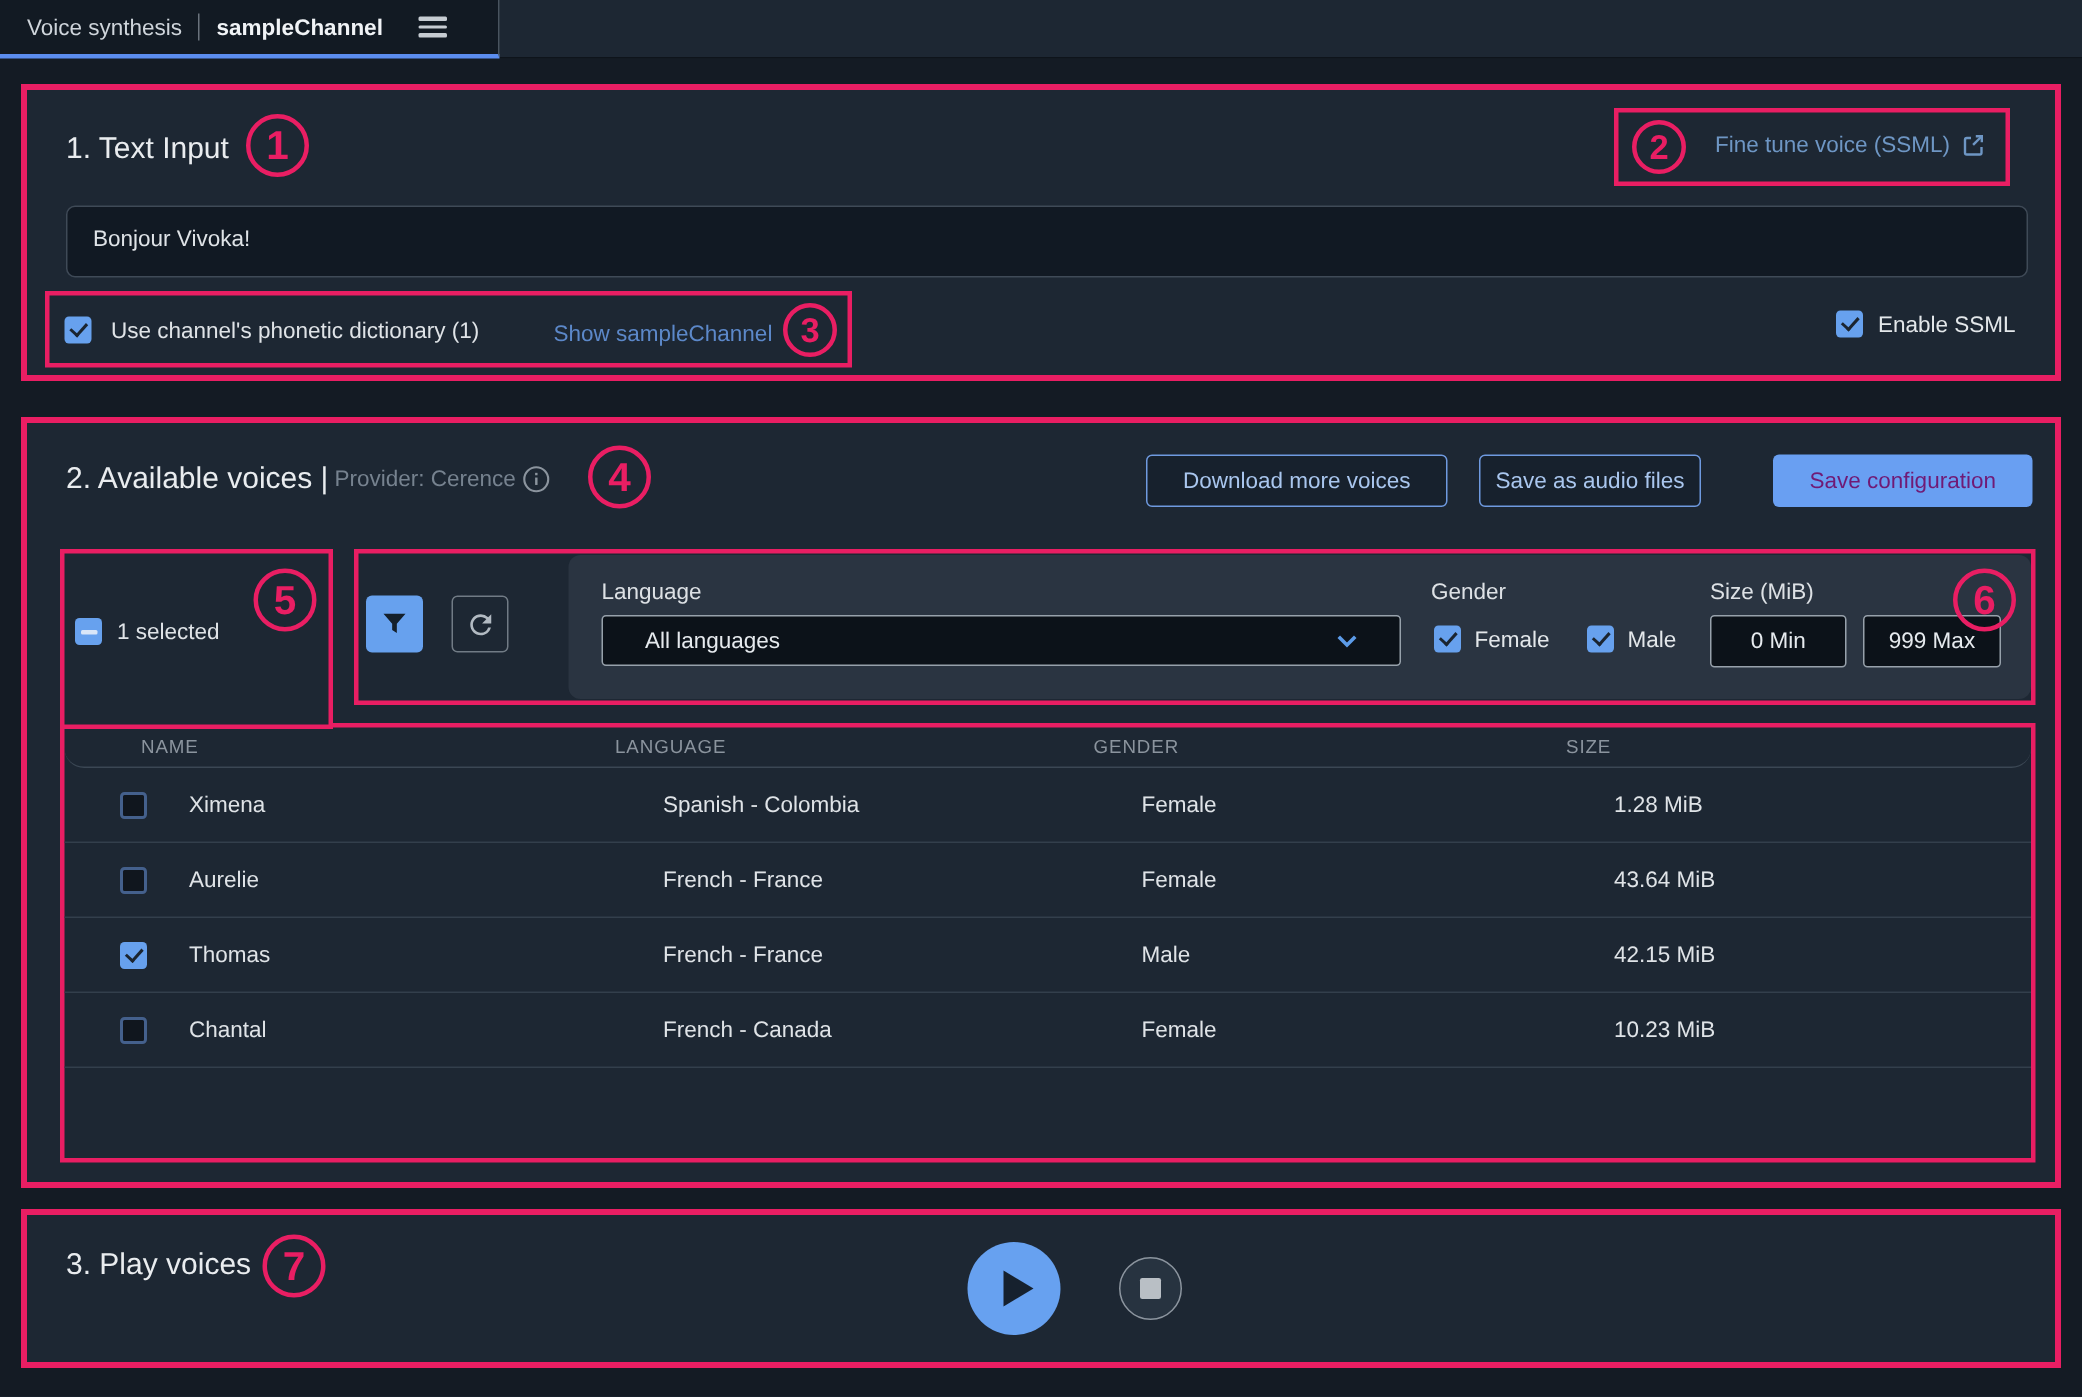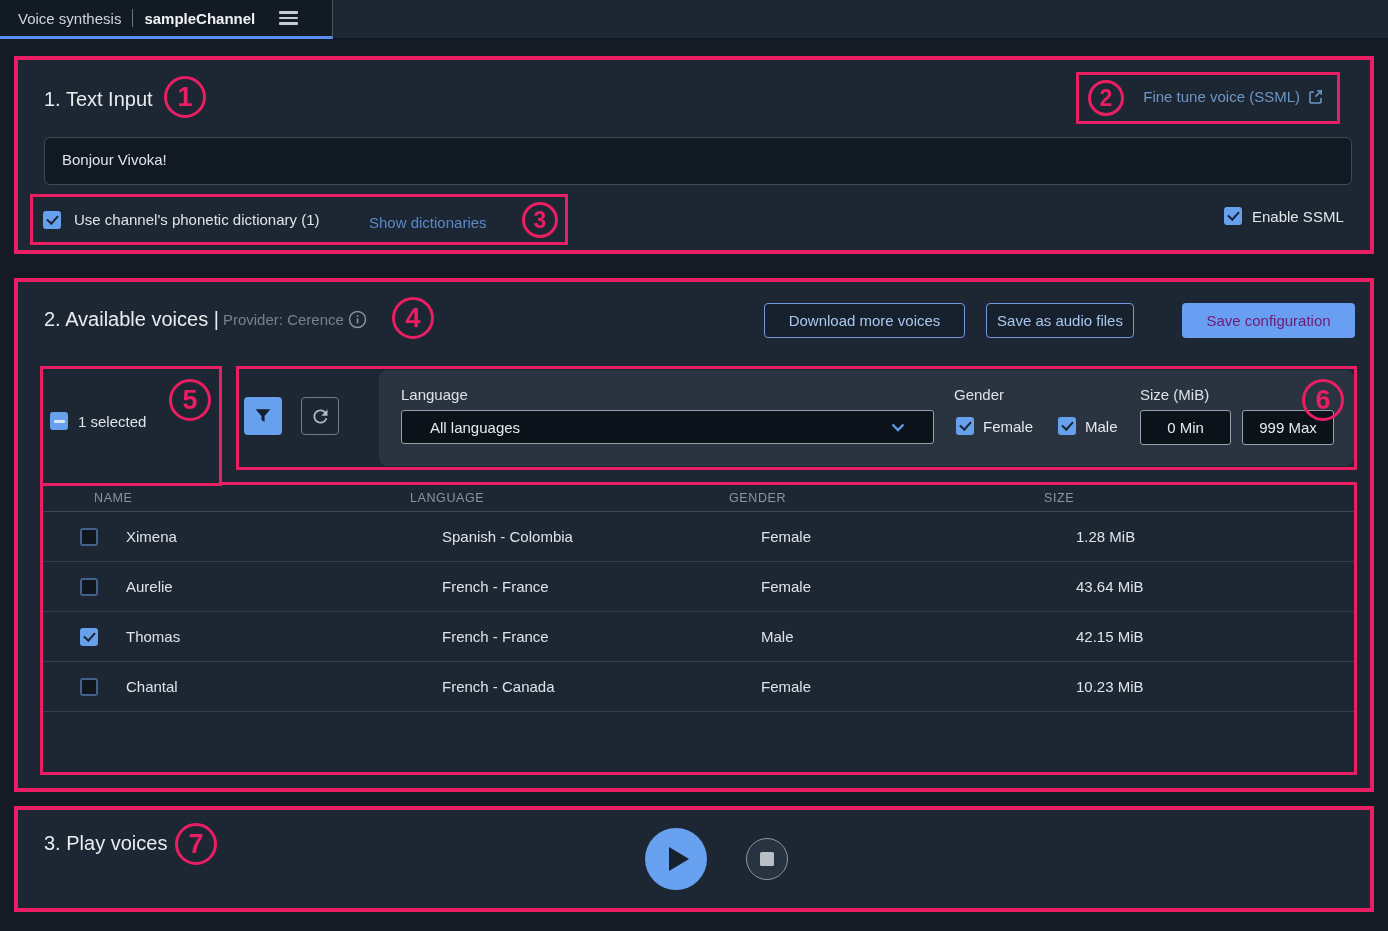--- a/index.html
+++ b/index.html
@@ -52,21 +52,21 @@
   .panel { position:absolute; background:#2a3441; border-radius:8px; }
   .flabel { position:absolute; font-size:15px; color:#dde1e5; }
   .select { position:absolute; height:34px; background:#0c1219; border:1px solid #97a1ab; border-radius:3px;
         display:flex; align-items:center; padding:0 28px; font-size:15px; color:#e6eaee; cursor:pointer; justify-content:space-between; }
   .numinput { position:absolute; height:35px; background:#0c1219; border:1px solid #97a1ab; border-radius:3px;
         color:#e6eaee; font-size:15px; text-align:center; font-family:"Liberation Sans",sans-serif; }
 
   
   .tablebox { position:absolute; left:36px; top:478px; width:1317px; height:293px; border:3px solid #e91e63; }
   .thead { display:grid; grid-template-columns:51px 316px 319px 315px 1fr; height:27px; align-items:center;
-        border-bottom:1px solid #3b4754; }
+        border-bottom:1px solid #3b4754;border-radius:13px; }
   .thead span { font-size:12.5px; letter-spacing:.6px; color:#8b949e; }
   .trow { display:grid; grid-template-columns:51px 316px 319px 315px 1fr; height:50px; align-items:center;
         border-bottom:1px solid #333f4c; cursor:pointer;padding-left:32px; }
   .trow .cbcell { display:flex; justify-content:flex-start; padding-left:5px; }
   .trow span.cell { font-size:15px; color:#dfe3e7; }
 
   
   .playbtn { position:absolute; left:645px; top:828px; width:62px; height:62px; border-radius:50%; background:#67a1f0; cursor:pointer; }
   .playbtn::after { content:""; position:absolute; left:24px; top:19px; width:0; height:0;
         border-left:20px solid #16212e; border-top:12px solid transparent; border-bottom:12px solid transparent; }
@@ -101,25 +101,25 @@
         <path d="M6 3H3.2C2.5 3 2 3.5 2 4.2v8.6c0 .7.5 1.2 1.2 1.2h8.6c.7 0 1.2-.5 1.2-1.2V9" stroke="#6e96c4" fill="none" stroke-width="1.6"></path>
         <path d="M9.2 1.8h4v4" stroke="#6e96c4" fill="none" stroke-width="1.6"></path>
         <path d="M13 2 L7.4 7.6" stroke="#6e96c4" fill="none" stroke-width="1.6"></path>
       </svg>
     </div>
   </div>
 
   <textarea style="position: absolute; left: 26px; top: 77px; width: 1308px; height: 48px; background: rgb(17, 25, 35); border: 1px solid rgb(63, 74, 87); border-radius: 6px; color: rgb(223, 227, 231); font-size: 15px; font-family: &quot;Liberation Sans&quot;, sans-serif; padding: 13px 17px; resize: none;">Bonjour Vivoka!</textarea>
 
   <div class="pinkbox" style="left:12px; top:134px; width:538px; height:51px;">
-    <div style="position:absolute; left:10px; top:14px; display:flex; align-items:flex-start; gap:13px;">
+    <div style="position:absolute; left:10px; top:14px; display:flex; align-items:center; gap:13px;">
       <span class="checkbox checked"></span>
       <span style="font-size:15px; color:#dfe3e7;">Use channel's phonetic dictionary (1)</span>
     </div>
-    <span class="link" style="position:absolute; left:336px; top:17px;">Show dictionaries</span>
+    <span class="link" style="position:absolute; left:336px; top:17px;">Show sampleChannel</span>
     <div class="ann small" style="left:489px; top:5px;">3</div>
   </div>
 
   <div style="position:absolute; left:1206px; top:147px; display:flex; align-items:center; gap:10px;">
     <span class="checkbox checked"></span>
     <span style="font-size:15px; color:#e3e7ea;">Enable SSML</span>
   </div>
 
   <div class="ann big" style="left:146px; top:16px;">1</div>
 </div>

